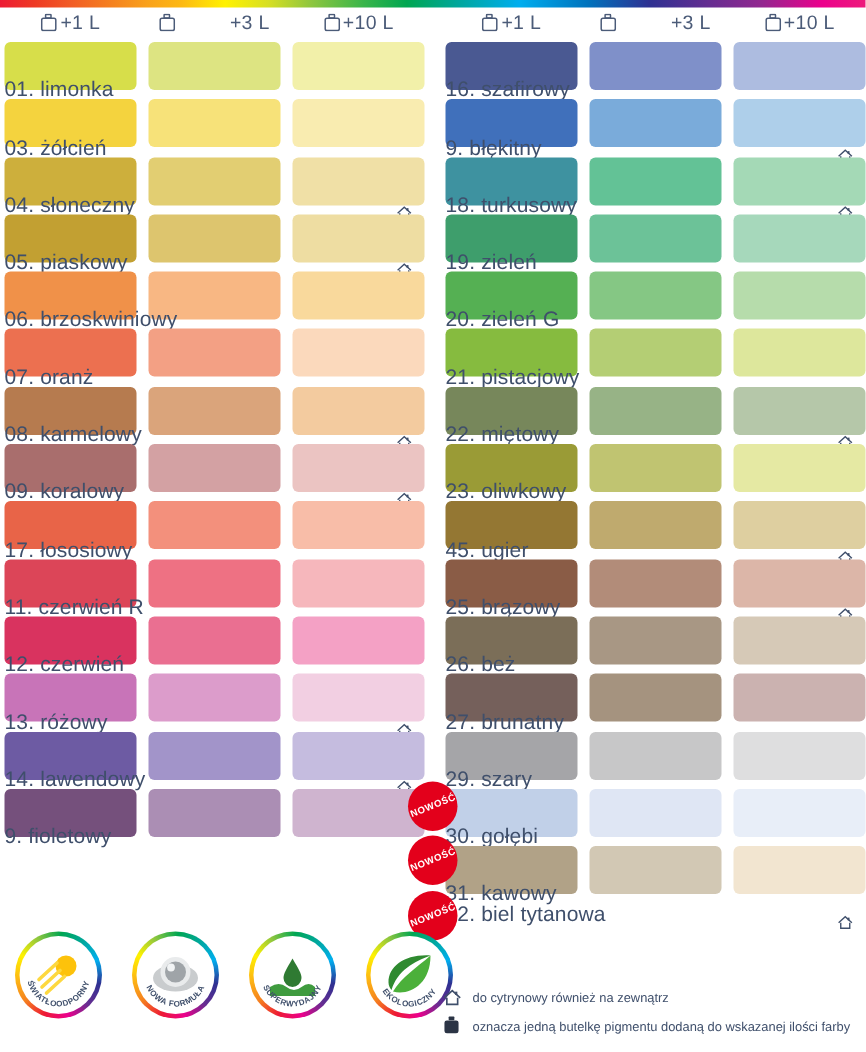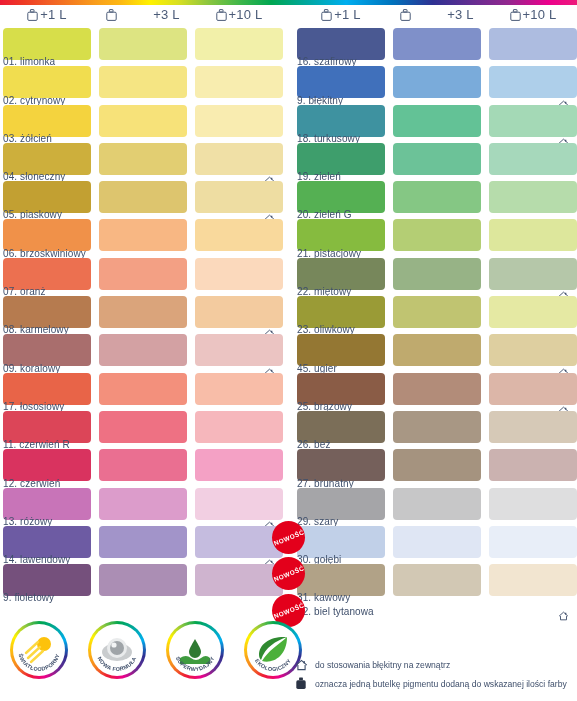--- a/index.html
+++ b/index.html
@@ -48,21 +48,21 @@
     position:relative;height:38.3px;
   }
   .sw{
     position:absolute;top:0;height:32px;width:88px;border-radius:4px;
   }
   .sw0{left:3px;}
   .sw1{left:99px;}
   .sw2{left:195px;}
   .name{
     position:absolute;left:3px;bottom:-1px;
-    font-size:10px;color:#3f4f6b;letter-spacing:.1px;white-space:nowrap;
+    font-size:14px;color:#3f4f6b;letter-spacing:.1px;white-space:nowrap;
   }
   .house{
     position:absolute;right:8px;bottom:-1px;width:11px;height:10px;
   }
 
   
   .tail-row{position:relative;height:17px;}
   .tail-row .name{bottom:2px;}
   .tail-row .house{bottom:2px;}
 
@@ -128,26 +128,20 @@
           </span>
           <span class="hdr-lbl">+10 L</span>
         </div>
       </div>
     <div class="rows">
         <div class="row">
           <div class="sw sw0" title="01. limonka +1 L" style="background: rgb(215, 222, 74);"></div>
           <div class="sw sw1" title="01. limonka +3 L" style="background: rgb(221, 228, 130);"></div>
           <div class="sw sw2" title="01. limonka +10 L" style="background: rgb(242, 240, 169);"></div>
           <div class="name">01. limonka</div>
-        </div>
-        <div class="row">
-          <div class="sw sw0" title="02. cytrynowy +1 L" style="background: rgb(241, 221, 79);"></div>
-          <div class="sw sw1" title="02. cytrynowy +3 L" style="background: rgb(245, 229, 131);"></div>
-          <div class="sw sw2" title="02. cytrynowy +10 L" style="background: rgb(248, 237, 175);"></div>
-          <div class="name">02. cytrynowy</div>
         </div>
         <div class="row">
           <div class="sw sw0" title="03. żółcień +1 L" style="background: rgb(244, 211, 62);"></div>
           <div class="sw sw1" title="03. żółcień +3 L" style="background: rgb(247, 226, 121);"></div>
           <div class="sw sw2" title="03. żółcień +10 L" style="background: rgb(249, 236, 176);"></div>
           <div class="name">03. żółcień</div>
         </div>
         <div class="row">
           <div class="sw sw0" title="04. słoneczny +1 L" style="background: rgb(205, 175, 60);"></div>
           <div class="sw sw1" title="04. słoneczny +3 L" style="background: rgb(226, 206, 114);"></div>
@@ -497,21 +491,21 @@
 
   <div class="legend">
     <div class="legend-line">
       <span class="legend-ico">
         <svg width="13" height="12" viewBox="0 0 13 12">
             <path d="M1.2 6.2 L6.5 1.4 L11.8 6.2" fill="none" stroke="#3f4f6b" stroke-width="1.1"></path>
             <path d="M2.9 6.1 L2.9 10.6 L10.1 10.6 L10.1 6.1" fill="none" stroke="#3f4f6b" stroke-width="1.1"></path>
             <rect x="8.4" y="2.1" width="1.5" height="2.2" fill="#3f4f6b"></rect>
           </svg>
       </span>
-      <span class="legend-txt">do stosowania błękitny na zewnątrz</span>
+      <span class="legend-txt">do cytrynowy również na zewnątrz</span>
     </div>
     <div class="legend-line">
       <span class="legend-ico">
         <svg width="12" height="13" viewBox="0 0 12 13">
             <rect x="4.1" y="0.6" width="3.8" height="2.6" rx="0.5" fill="#2b3445"></rect>
             <rect x="1.3" y="3.3" width="9.4" height="8.6" rx="1.6" fill="#2b3445"></rect>
           </svg>
       </span>
       <span class="legend-txt">oznacza jedną butelkę pigmentu dodaną do wskazanej ilości farby</span>
     </div>

